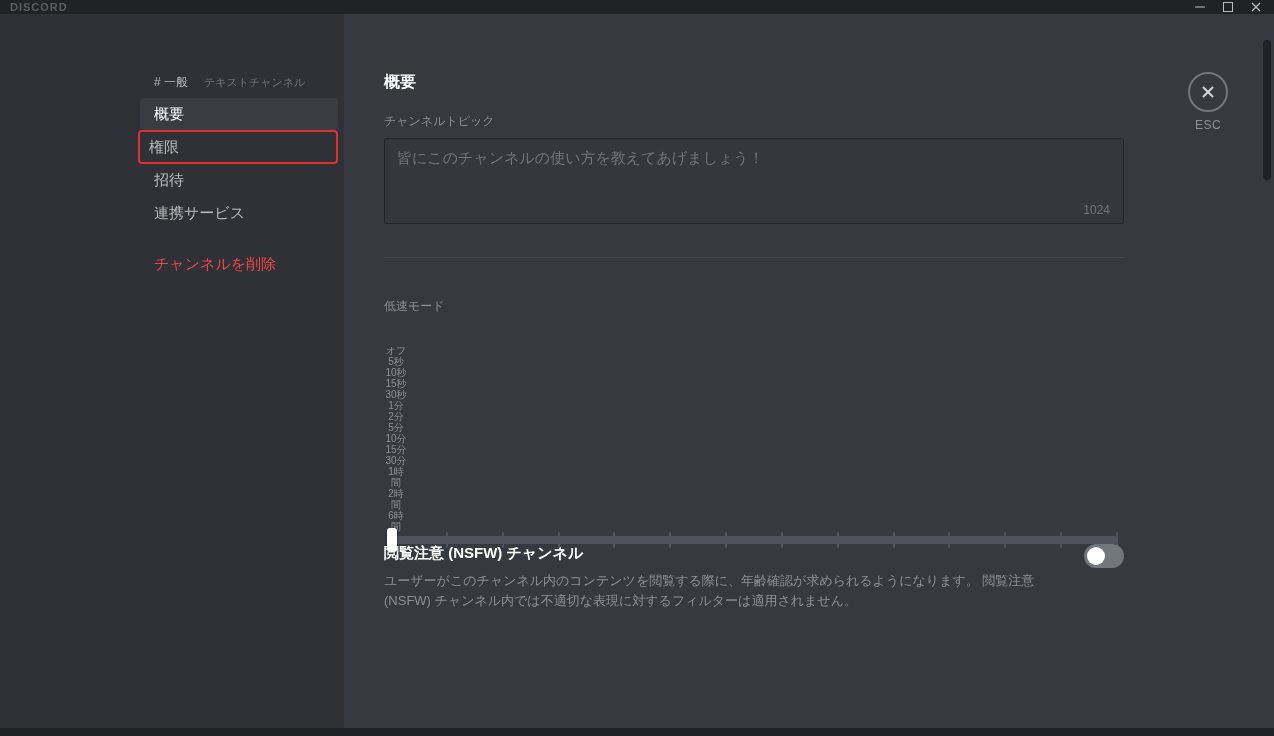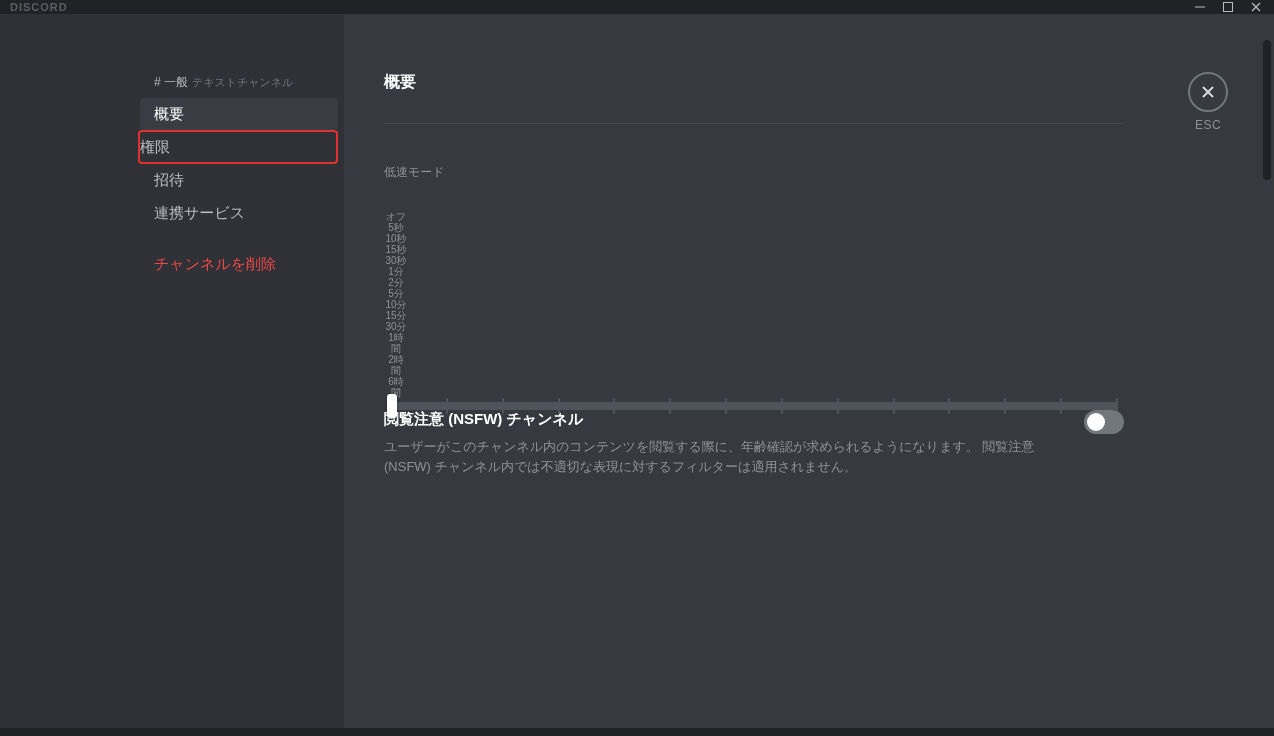--- a/index.html
+++ b/index.html
@@ -50,35 +50,35 @@
   .content{flex:1;padding:58px 40px 40px 40px;max-width:740px;}
   .scrollbar-mock{
     position:absolute;right:3px;top:26px;width:8px;height:140px;
     background:var(--scrollbar);border-radius:4px;
   }
 
   
   .sb-header{
     padding:0 10px 6px 14px;
     font-size:12px;color:var(--txt-muted);
-    display:flex;gap:4px;align-items:baseline;
+    display:flex;gap:16px;align-items:baseline;
   }
   .sb-header .chname{color:var(--txt-header);}
   .sb-header .chtype{color:var(--txt-dim);font-size:11px;}
   .sb-item{
     height:32px;line-height:32px;padding:0 14px;
     color:var(--txt-header);font-size:15px;
     border-radius:4px;margin:1px 6px 1px 0;
     cursor:pointer;
   }
   .sb-item.active{background:var(--bg-active);color:var(--txt-white);}
   .sb-item.highlight{
     border:2px solid #e03030;
     margin:-1px 6px -1px -2px;
-    height:30px;line-height:30px;padding:0 0;
+    height:30px;line-height:30px;padding:0 9px;
   }
   .sb-delete{
     color:var(--danger);font-size:15px;
     padding:14px 14px;margin-top:12px;cursor:pointer;
   }
 
   
   h1.section{
     font-size:16px;font-weight:600;color:var(--txt-white);
     margin:0 0 20px 0;
@@ -227,20 +227,27 @@
     <div class="sb-delete">
       <span>チャンネルを削除</span>
     </div>
   </div>
 
   <div class="content-wrap">
     <div class="content">
       <h1 class="section">概要</h1>
 
 
+      <div class="field-block">
+        <div class="field-label">チャンネルトピック</div>
+        <div class="textarea-wrap">
+          <textarea class="textarea" placeholder="皆にこのチャンネルの使い方を教えてあげましょう！" style=""></textarea>
+          <div class="char-counter">1024</div>
+        </div>
+      </div>
 
       <div class="hr"></div>
 
       <div class="field-label">低速モード</div>
       <div class="slider-area">
         <div class="slider-ticks">
           <span>オフ</span>
           <span>5秒</span>
           <span>10秒</span>
           <span>15秒</span>

